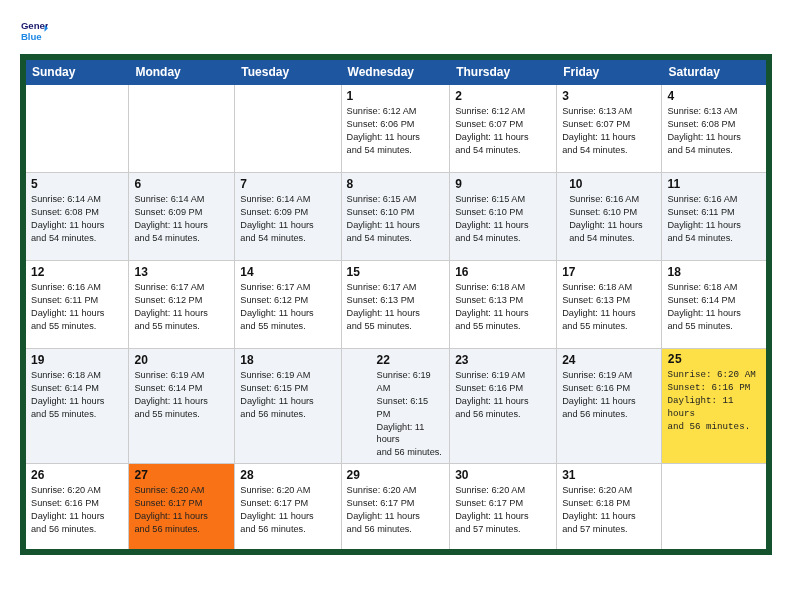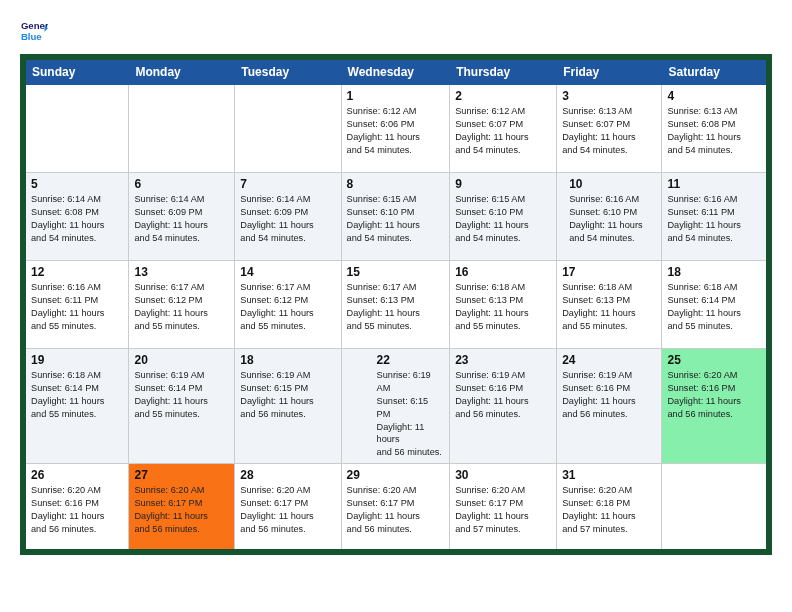--- a/index.html
+++ b/index.html
@@ -290,21 +290,21 @@
 Daylight: 11 hours
 and 56 minutes.</div>
           </td>
           <td style="background: rgb(240, 244, 248);">
             <div class="day-num">24</div>
             <div class="day-info" style="white-space: pre-line;">Sunrise: 6:19 AM
 Sunset: 6:16 PM
 Daylight: 11 hours
 and 56 minutes.</div>
           </td>
-          <td style="background: #86efac;">
+          <td style="background: #fde047; font-family: Liberation Mono, monospace;">
             <div class="day-num">25</div>
             <div class="day-info" style="white-space: pre-line;">Sunrise: 6:20 AM
 Sunset: 6:16 PM
 Daylight: 11 hours
 and 56 minutes.</div>
           </td>
         </tr>
         <tr>
           <td style="background: rgb(255, 255, 255);">
             <div class="day-num">26</div>

